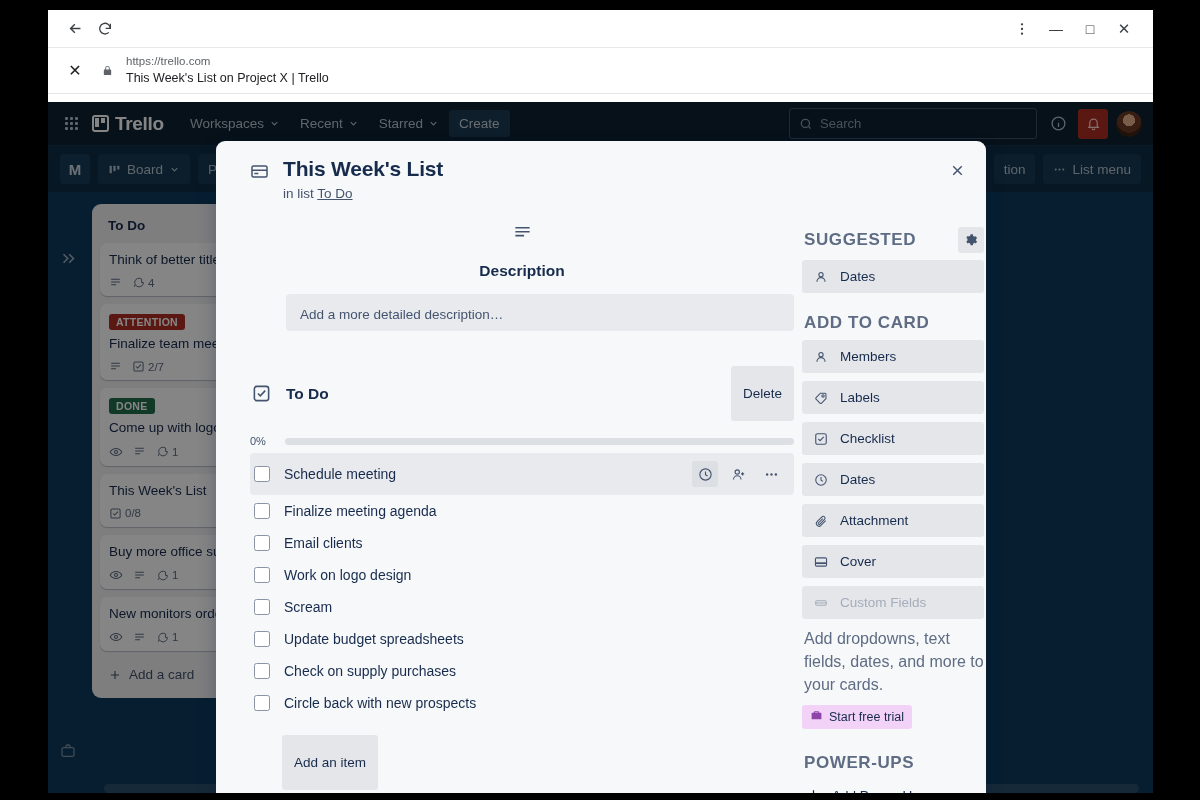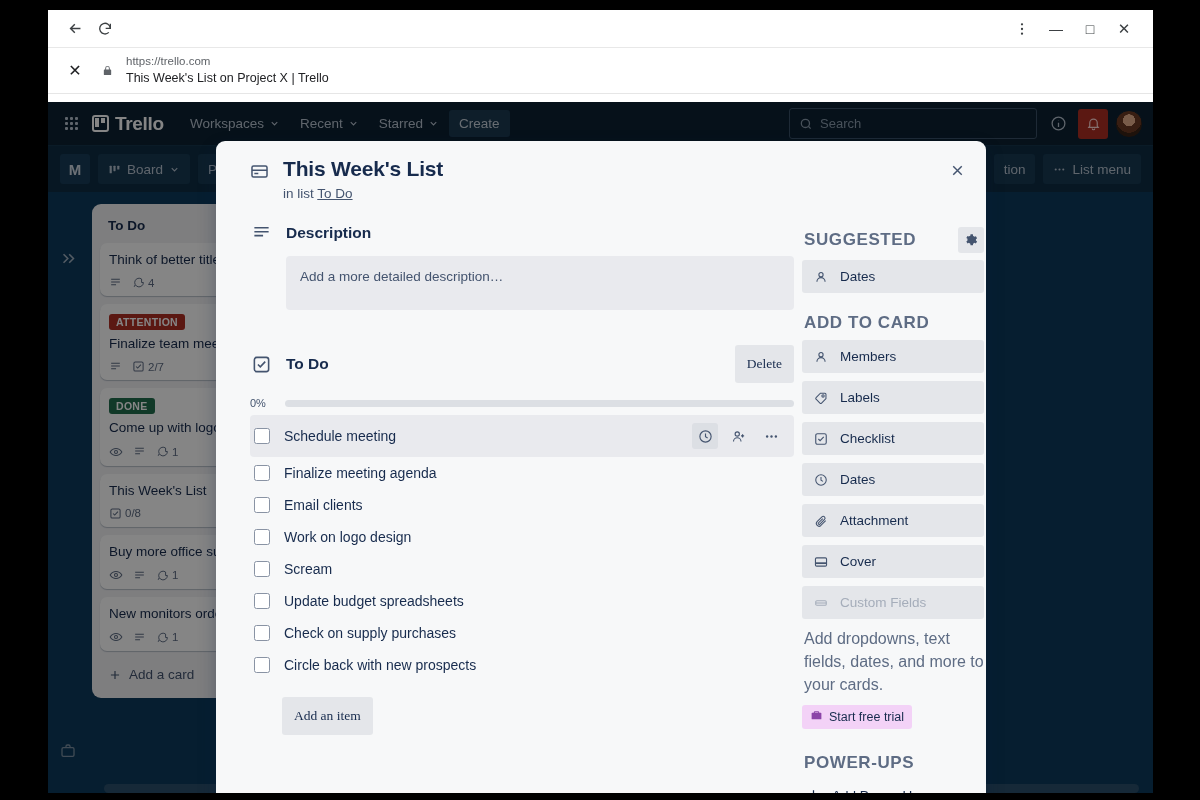--- a/index.html
+++ b/index.html
@@ -217,37 +217,37 @@
   .modal-head { padding: 16px 56px 4px 34px; display: flex; gap: 14px; }
   .head-icon { color: #44546f; margin-top: 5px; flex: none; }
   .card-h1 { font-size: 21px; font-weight: bold; color: #172b4d; letter-spacing: -.2px; }
   .in-list { font-size: 13.5px; color: #44546f; margin-top: 5px; }
   .in-list u { text-decoration: underline; }
 
   .modal-body { display: flex; padding: 18px 22px 0 22px; }
   .main-col { width: 556px; flex: none; padding-left: 12px; }
   .side-col { width: 182px; flex: none; margin-left: 8px; }
 
-  .sec-head { display: flex; align-items: center; gap: 14px; }
+  .sec-head { display: flex; align-items: center; gap: 20px; flex-direction: column; }
   .sec-icon { color: #44546f; width: 22px; display: flex; justify-content: center; flex: none; }
   .sec-title { font-size: 15.5px; font-weight: bold; color: #172b4d; }
   .desc-box {
     margin: 14px 0 0 36px; background: #e9eaee; border-radius: 4px;
-    padding: 13px 14px; height: 54px;
+    padding: 13px 14px; height: 37px;
     color: #44546f; font-size: 13.5px;
   }
 
   .checklist { margin-top: 35px; }
   .cl-head { display: flex; align-items: center; gap: 14px; }
   .cl-spacer { flex: 1; }
   .btn-grey {
     background: #e4e6ea; color: #172b4d;
     border: none; border-radius: 3px;
-    font-size: 13.5px; padding: 11px 12px;
-    font-family: Liberation Serif, serif;
+    font-size: 13.5px; padding: 20px 12px;
+    font-family: Liberation Sans, sans-serif;
   }
   .progress-row { display: flex; align-items: center; gap: 11px; margin: 14px 0 6px 0; }
   .pct { font-size: 11px; color: #44546f; width: 24px; }
   .bar { flex: 1; height: 7px; background: #dcdfe4; border-radius: 4px; }
 
   .cl-item {
     display: flex; align-items: center; gap: 14px;
     padding: 8px 10px 8px 4px; border-radius: 4px;
   }
   .cl-item.hl { background: #e9eaee; }

